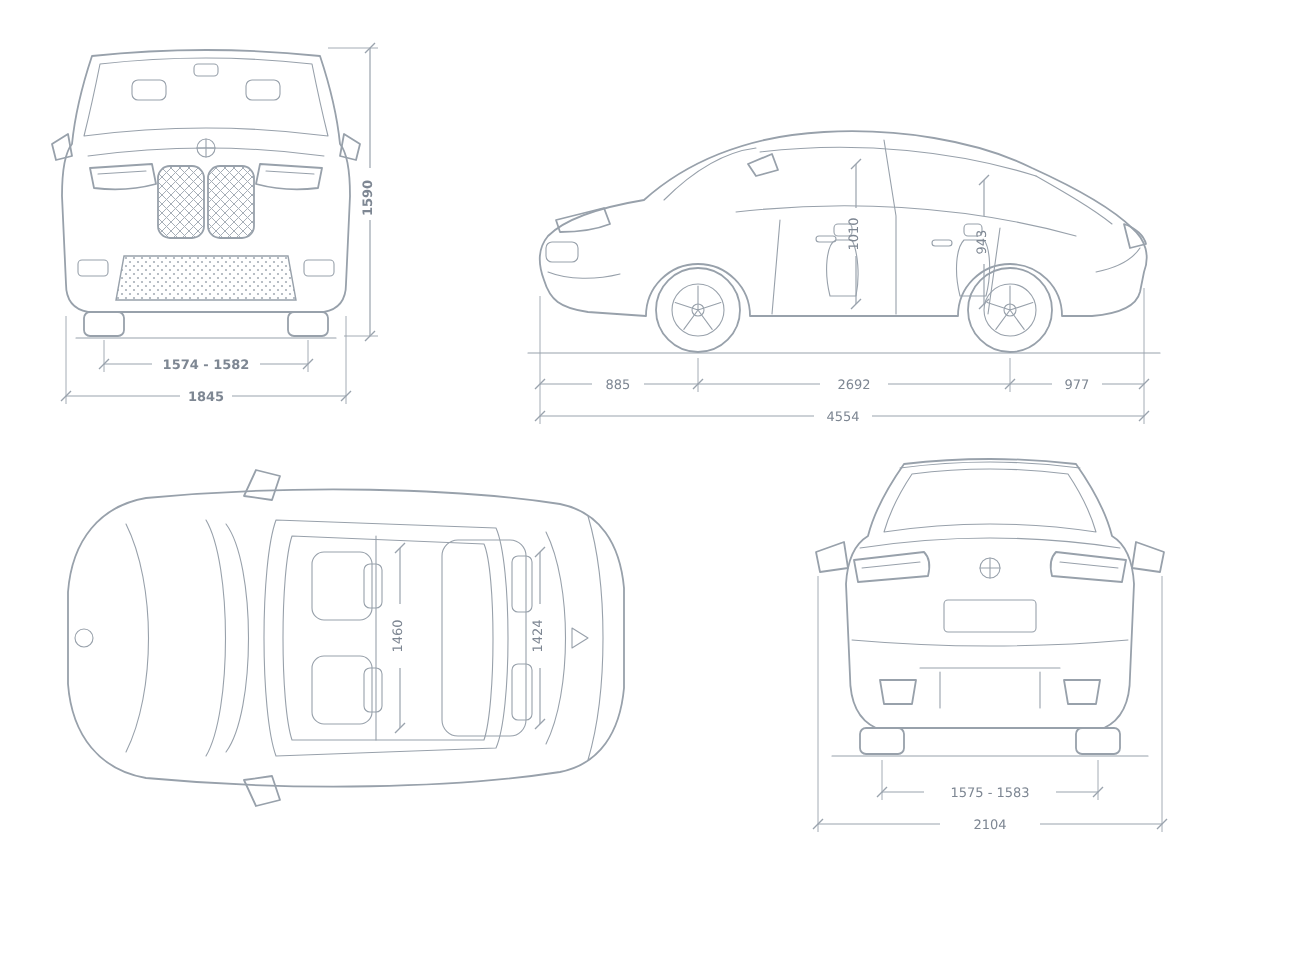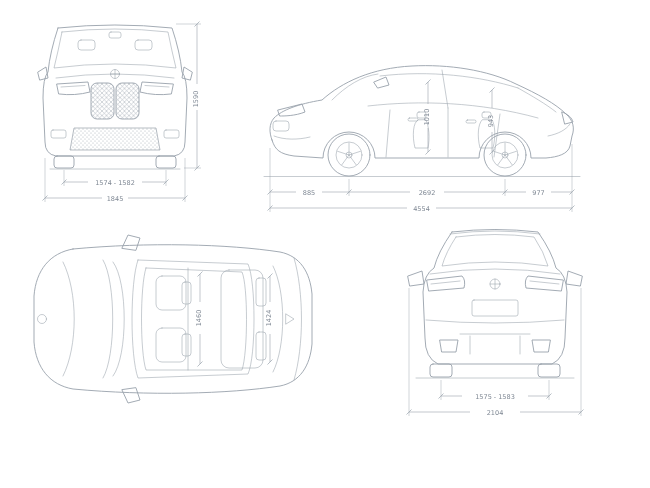--- a/index.html
+++ b/index.html
@@ -6,21 +6,21 @@
     --line:#98a1ab;
     --dim:#9aa3ad;
     --text:#7e8793;
     --background:#ffffff;
   }
   *{margin:0;padding:0;box-sizing:border-box;}
   html,body{width:650px;height:488px;overflow:hidden;}
   body{background:var(--background);font-family:"DejaVu Sans",sans-serif;}
   .canvas{position:relative;width:650px;height:488px;background:var(--background);}
   figure{position:absolute;}
-  #front-view{left:30px;top:12px;}
+  #front-view{left:18px;top:12px;font-weight:bold;}
   #side-view{left:250px;top:24px;}
   #top-view{left:18px;top:222px;}
   #rear-view{left:400px;top:218px;}
   svg{display:block;}
   .draw{fill:none;stroke:var(--line);stroke-width:0.9;stroke-linecap:round;stroke-linejoin:round;}
   .thin{fill:none;stroke:var(--line);stroke-width:0.55;stroke-linecap:round;stroke-linejoin:round;}
   .dim{fill:none;stroke:var(--dim);stroke-width:0.6;}
   .ext{fill:none;stroke:var(--dim);stroke-width:0.45;}
   .tick{fill:none;stroke:var(--dim);stroke-width:0.7;}
   .dimtext{fill:var(--text);font-family:"DejaVu Sans",sans-serif;font-size:6.5px;text-anchor:middle;}

